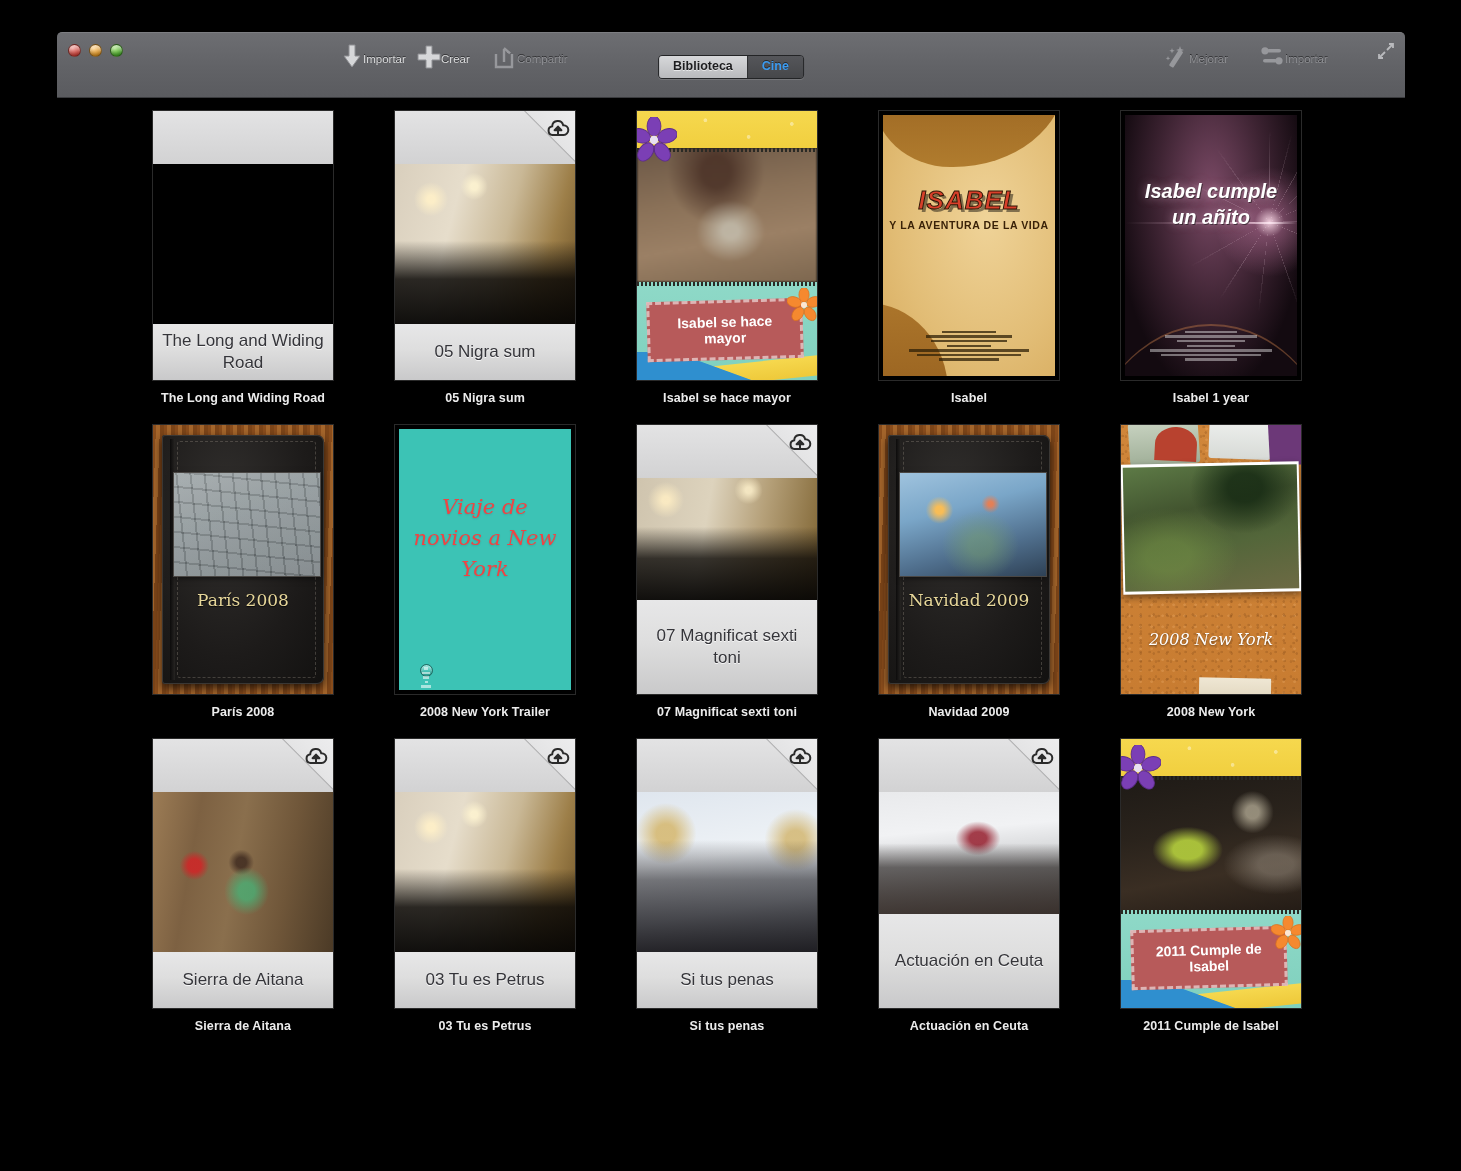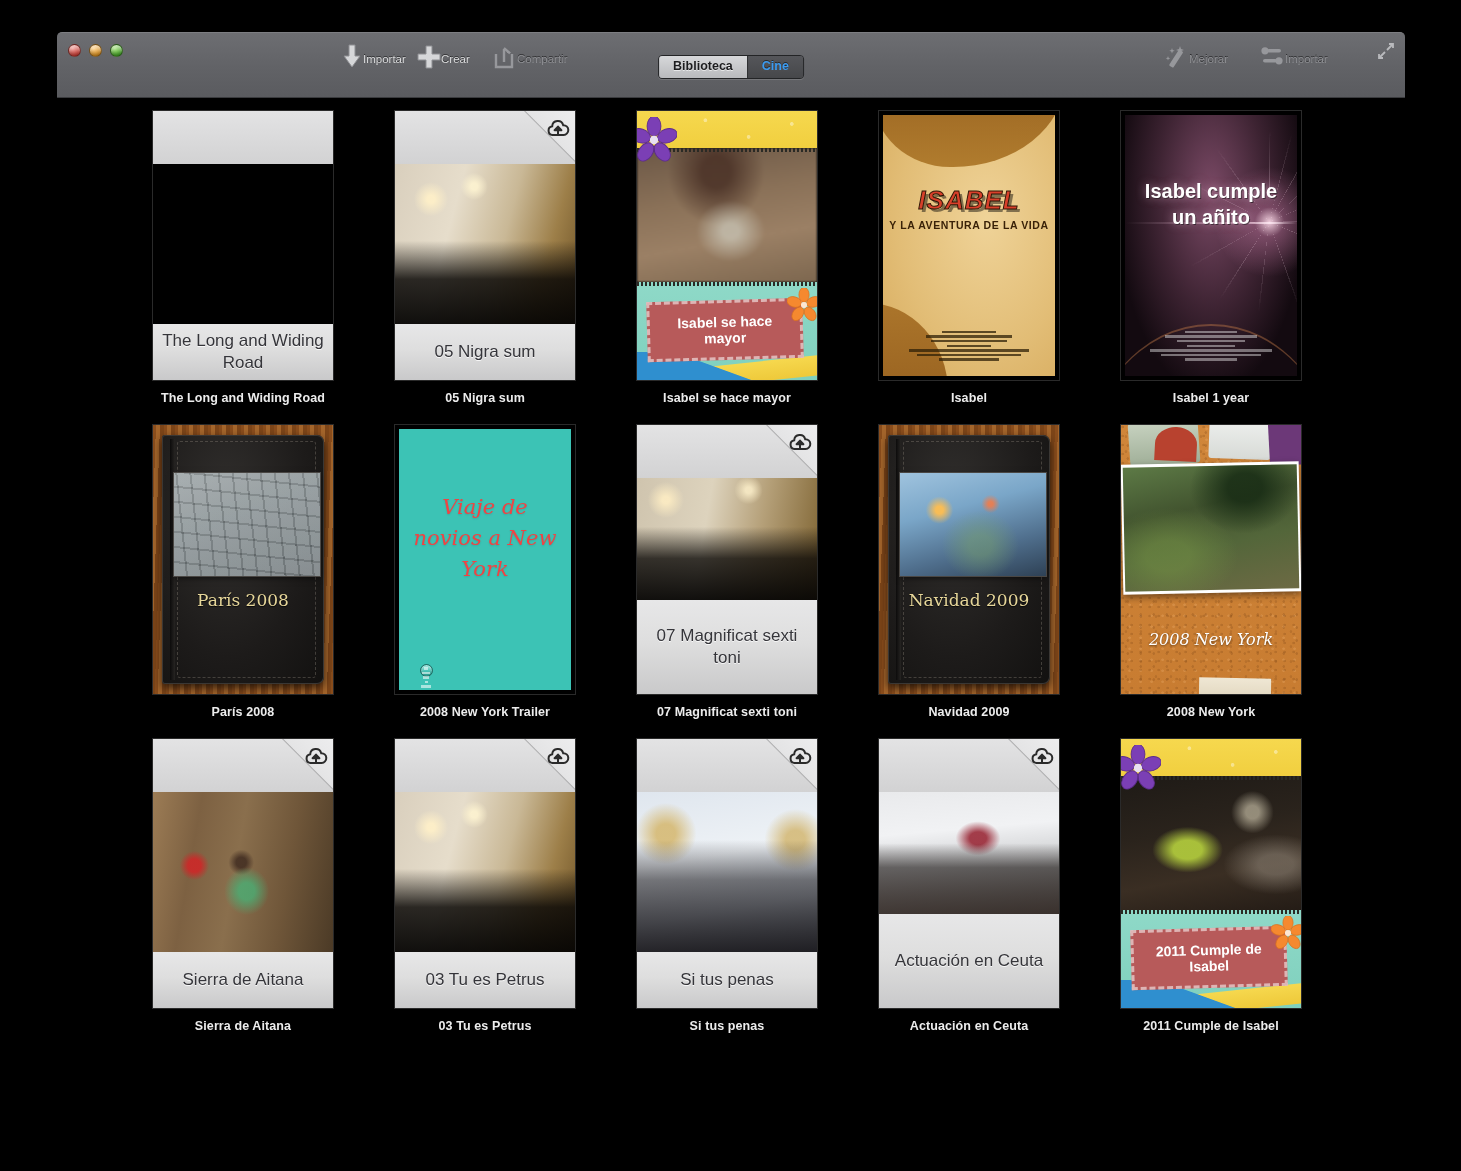--- a/index.html
+++ b/index.html
@@ -262,21 +262,21 @@
     background: linear-gradient(to right, rgba(0,0,0,0), rgba(255,215,235,.45) 70%, rgba(255,235,245,.8) 84%, rgba(0,0,0,0));
   }
   .flare-arc {
     position: absolute; left: -25%; bottom: -40%; width: 150%; height: 60%;
     border-top: 2px solid rgba(190,120,70,.45);
     border-radius: 50% 50% 0 0 / 100% 100% 0 0;
   }
   .flare-title {
     position: absolute; left: 8px; right: 8px; top: 24%;
     text-align: center;
-    font-size: 20px; font-weight: bold;
+    font-size: 20px; font-style: italic; font-weight: bold;
     color: #fff; line-height: 26px;
     text-shadow: 0 0 10px rgba(255,200,230,.55), 1px 1px 0 rgba(0,0,0,.6);
   }
 
   
   .teal-bg { position: absolute; inset: 0; background: #3cc3b5; }
   .teal-title {
     position: absolute; left: 8px; right: 8px; top: 24%;
     text-align: center; color: #ef4444;
     font-family: "DejaVu Serif", serif;

